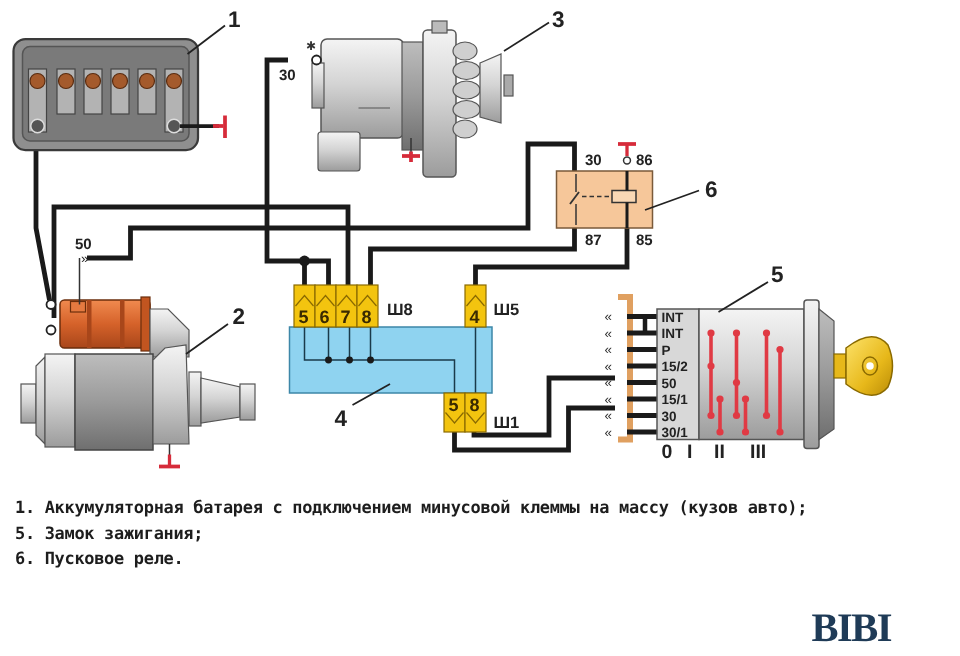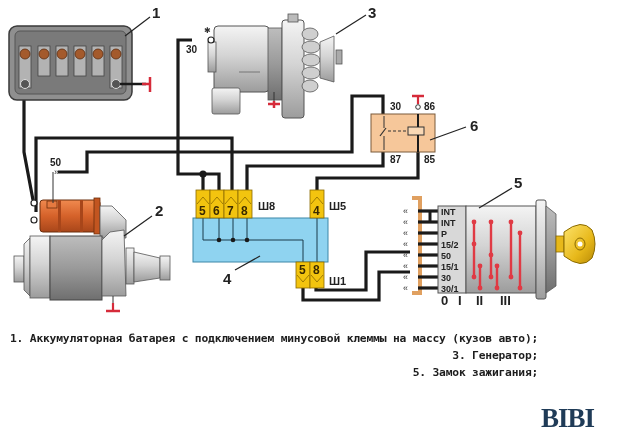--- a/index.html
+++ b/index.html
@@ -5,21 +5,21 @@
   html, body { margin:0; padding:0; background:#ffffff; }
   body { width:640px; height:437px; position:relative; overflow:hidden; font-family:"Liberation Sans", sans-serif; }
   #diagram { position:absolute; left:0; top:0; width:640px; height:320px; }
   .lbl { font-family:"Liberation Sans", sans-serif; font-weight:bold; fill:#222; }
   .callout { font-size:15px; }
   .pin { font-size:10px; }
   .fuse-txt { font-size:12px; fill:#3a2a00; }
   .legend {
     position:absolute; left:10px; top:330px; margin:0; padding:0; list-style:none;
     font-family:"DejaVu Sans Mono", monospace; font-weight:bold; font-size:11.3px; color:#1d1d1d;
-    line-height:17.2px; letter-spacing:-0.2px;text-align:right;
+    line-height:17.2px; letter-spacing:-0.2px;
   }
   .legend li { white-space:nowrap; }
   .brand {
     position:absolute; left:541px; top:403px; height:30px; display:flex; align-items:center;
     font-family:Liberation Serif, serif; font-weight:bold; font-size:27px; color:#1f3b57; letter-spacing:-1px;flex-direction:column;
   }
   .brand .drop { display:inline-block; width:26px; height:26px; margin:0 1px; }
 </style>
 </head>
 <body>
@@ -300,22 +300,22 @@
         <text x="476" y="305" font-size="13" font-weight="bold" fill="#222" font-family="Liberation Sans, sans-serif">II</text>
         <text x="500" y="305" font-size="13" font-weight="bold" fill="#222" font-family="Liberation Sans, sans-serif">III</text>
       </g>
     <line x1="479" y1="208" x2="512" y2="188" stroke="#222" stroke-width="1.2"></line>
     <text class="lbl callout" x="514" y="188">5</text>
   </g>
 </svg>
 
 <ol class="legend">
   <li>1. Аккумуляторная батарея с подключением минусовой клеммы на массу (кузов авто);</li>
-  <li>3. Генератор;</li>
   <li>5. Замок зажигания;</li>
+  <li>6. Пусковое реле.</li>
 </ol>
 
 <div class="brand">
   <span>BIBI</span>
   <svg class="drop" viewBox="0 0 26 26">
     <circle cx="13" cy="13" r="11" fill="none" stroke="#f2b705" stroke-width="3"></circle>
     <path d="M13 6 Q18 13 18 15.5 A5 5 0 0 1 8 15.5 Q8 13 13 6 Z" fill="#f2b705"></path>
   </svg>
   <span>IL</span>
 </div>

